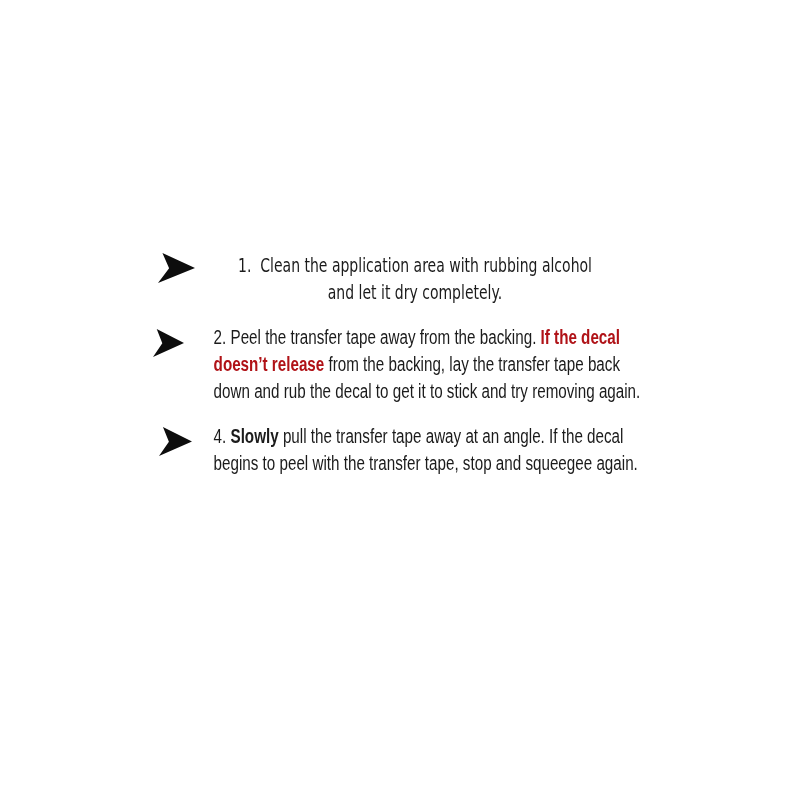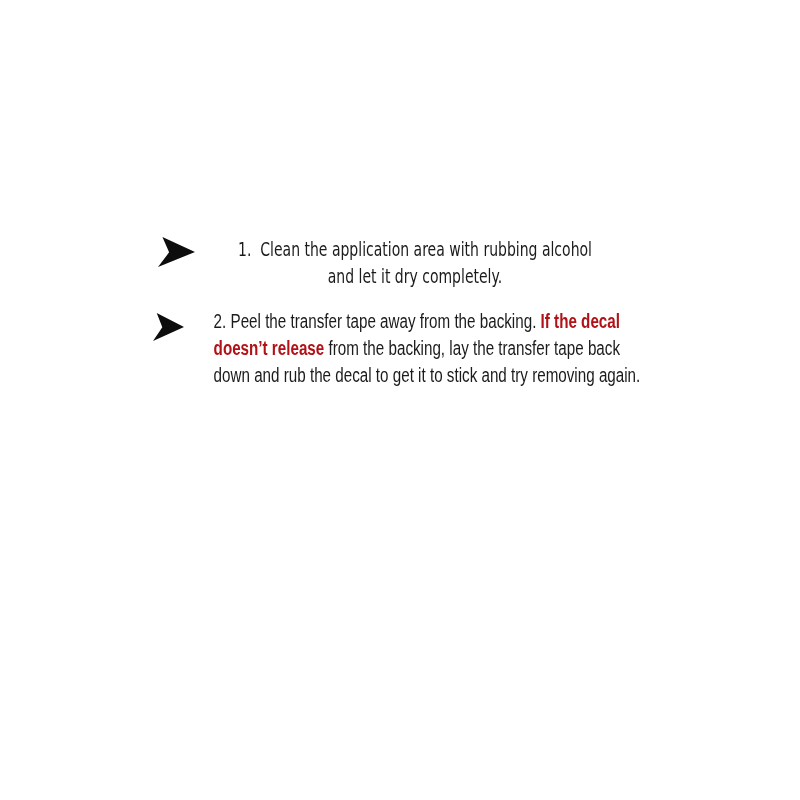--- a/index.html
+++ b/index.html
@@ -14,21 +14,21 @@
     overflow: hidden;
   }
   .sheet {
     position: absolute;
     left: 150px;
     top: 236px;
     width: 530px;
   }
   .step {
     position: relative;
-    margin: 0 0 18px 0;
+    margin: 16px 0 18px 0;
   }
   .step-text {
     margin: 0;
     text-align: center;
     white-space: pre;           
     font-size: 20px;
     line-height: 27px;
     color: #1b1b1b;
     transform-origin: 50% 0;
   }
@@ -81,14 +81,23 @@
       <svg viewBox="0 0 100 90" preserveAspectRatio="none" aria-hidden="true">
         <polygon points="12,0 100,45 0,90 30,46"></polygon>
       </svg>
     </span>
     <p class="step-text font-b"><span class="seg-normal">2. Peel the transfer tape away from the backing. </span><span class="seg-red-bold">If the decal
 doesn’t release</span><span class="seg-normal"> from the backing, lay the transfer tape back
 down and rub the decal to get it to stick and try removing again.</span></p>
   </div>
 
 
+  <div class="step step-4">
+    <span class="arrow">
+      <svg viewBox="0 0 100 90" preserveAspectRatio="none" aria-hidden="true">
+        <polygon points="12,0 100,45 0,90 30,46"></polygon>
+      </svg>
+    </span>
+    <p class="step-text font-b"><span class="seg-normal">4. </span><span class="seg-bold">Slowly</span><span class="seg-normal"> pull the transfer tape away at an angle. If the decal
+begins to peel with the transfer tape, stop and squeegee again.</span></p>
+  </div>
 
 </div>
 
 </body></html>

